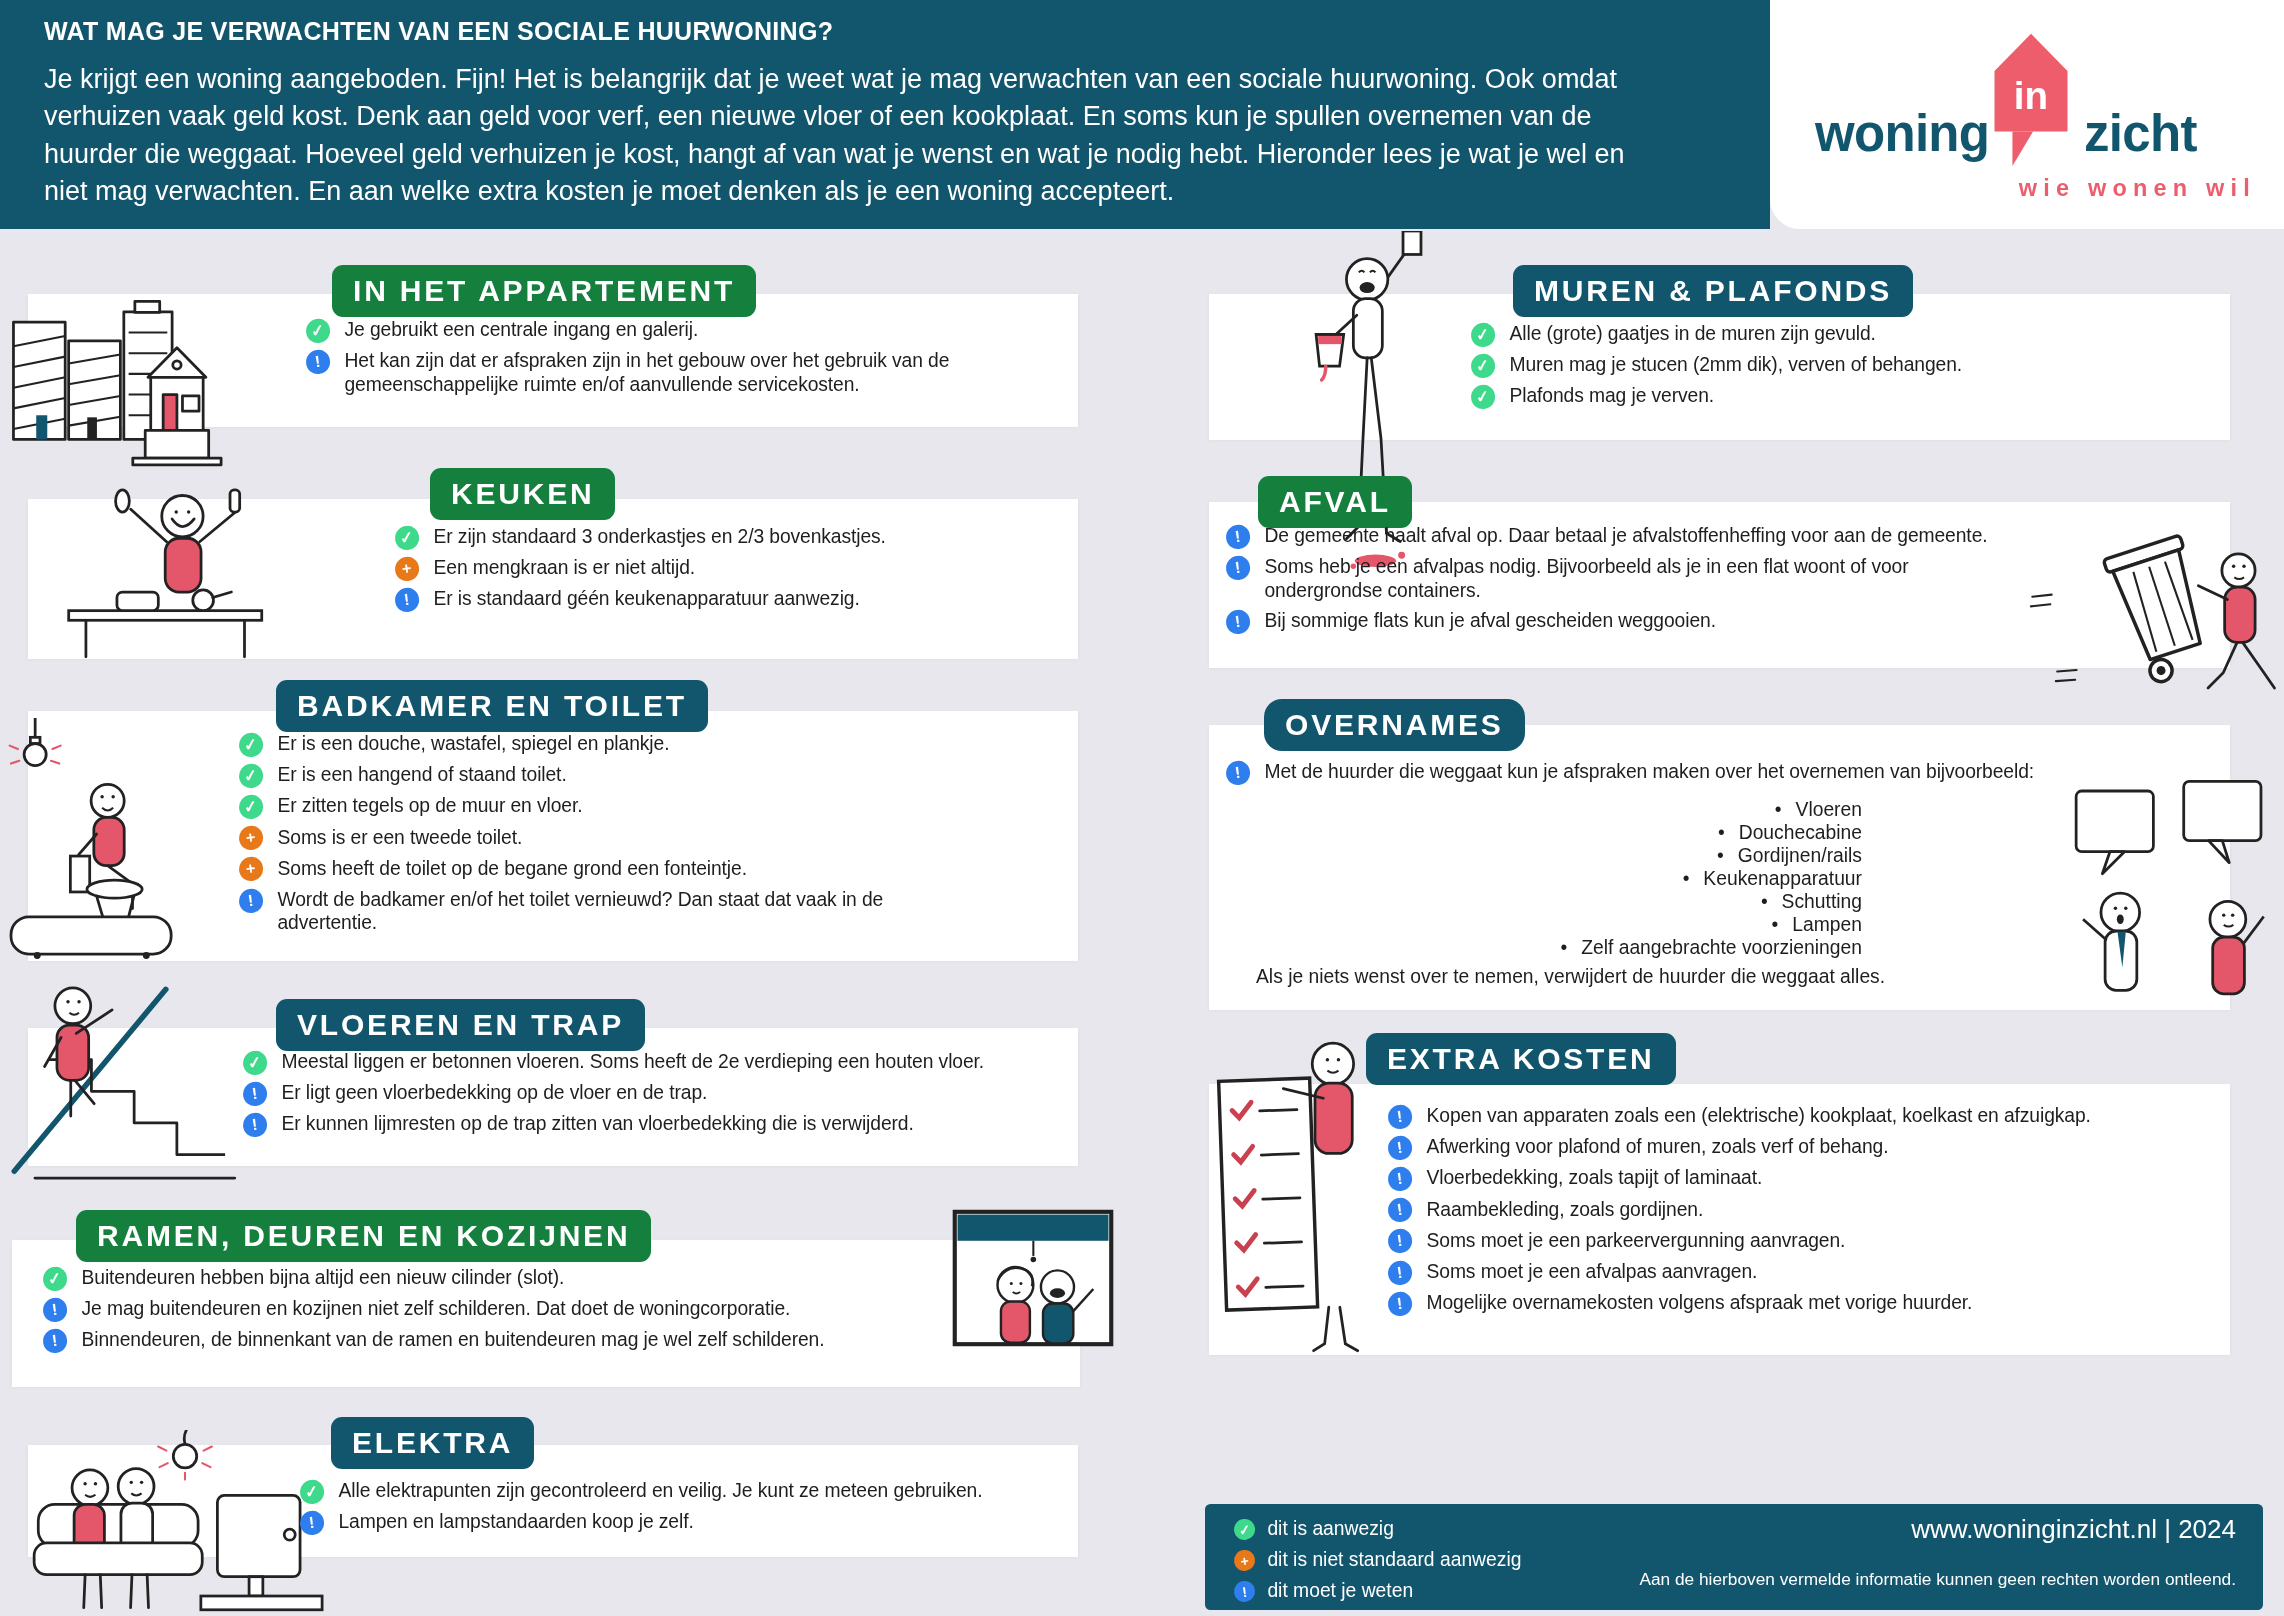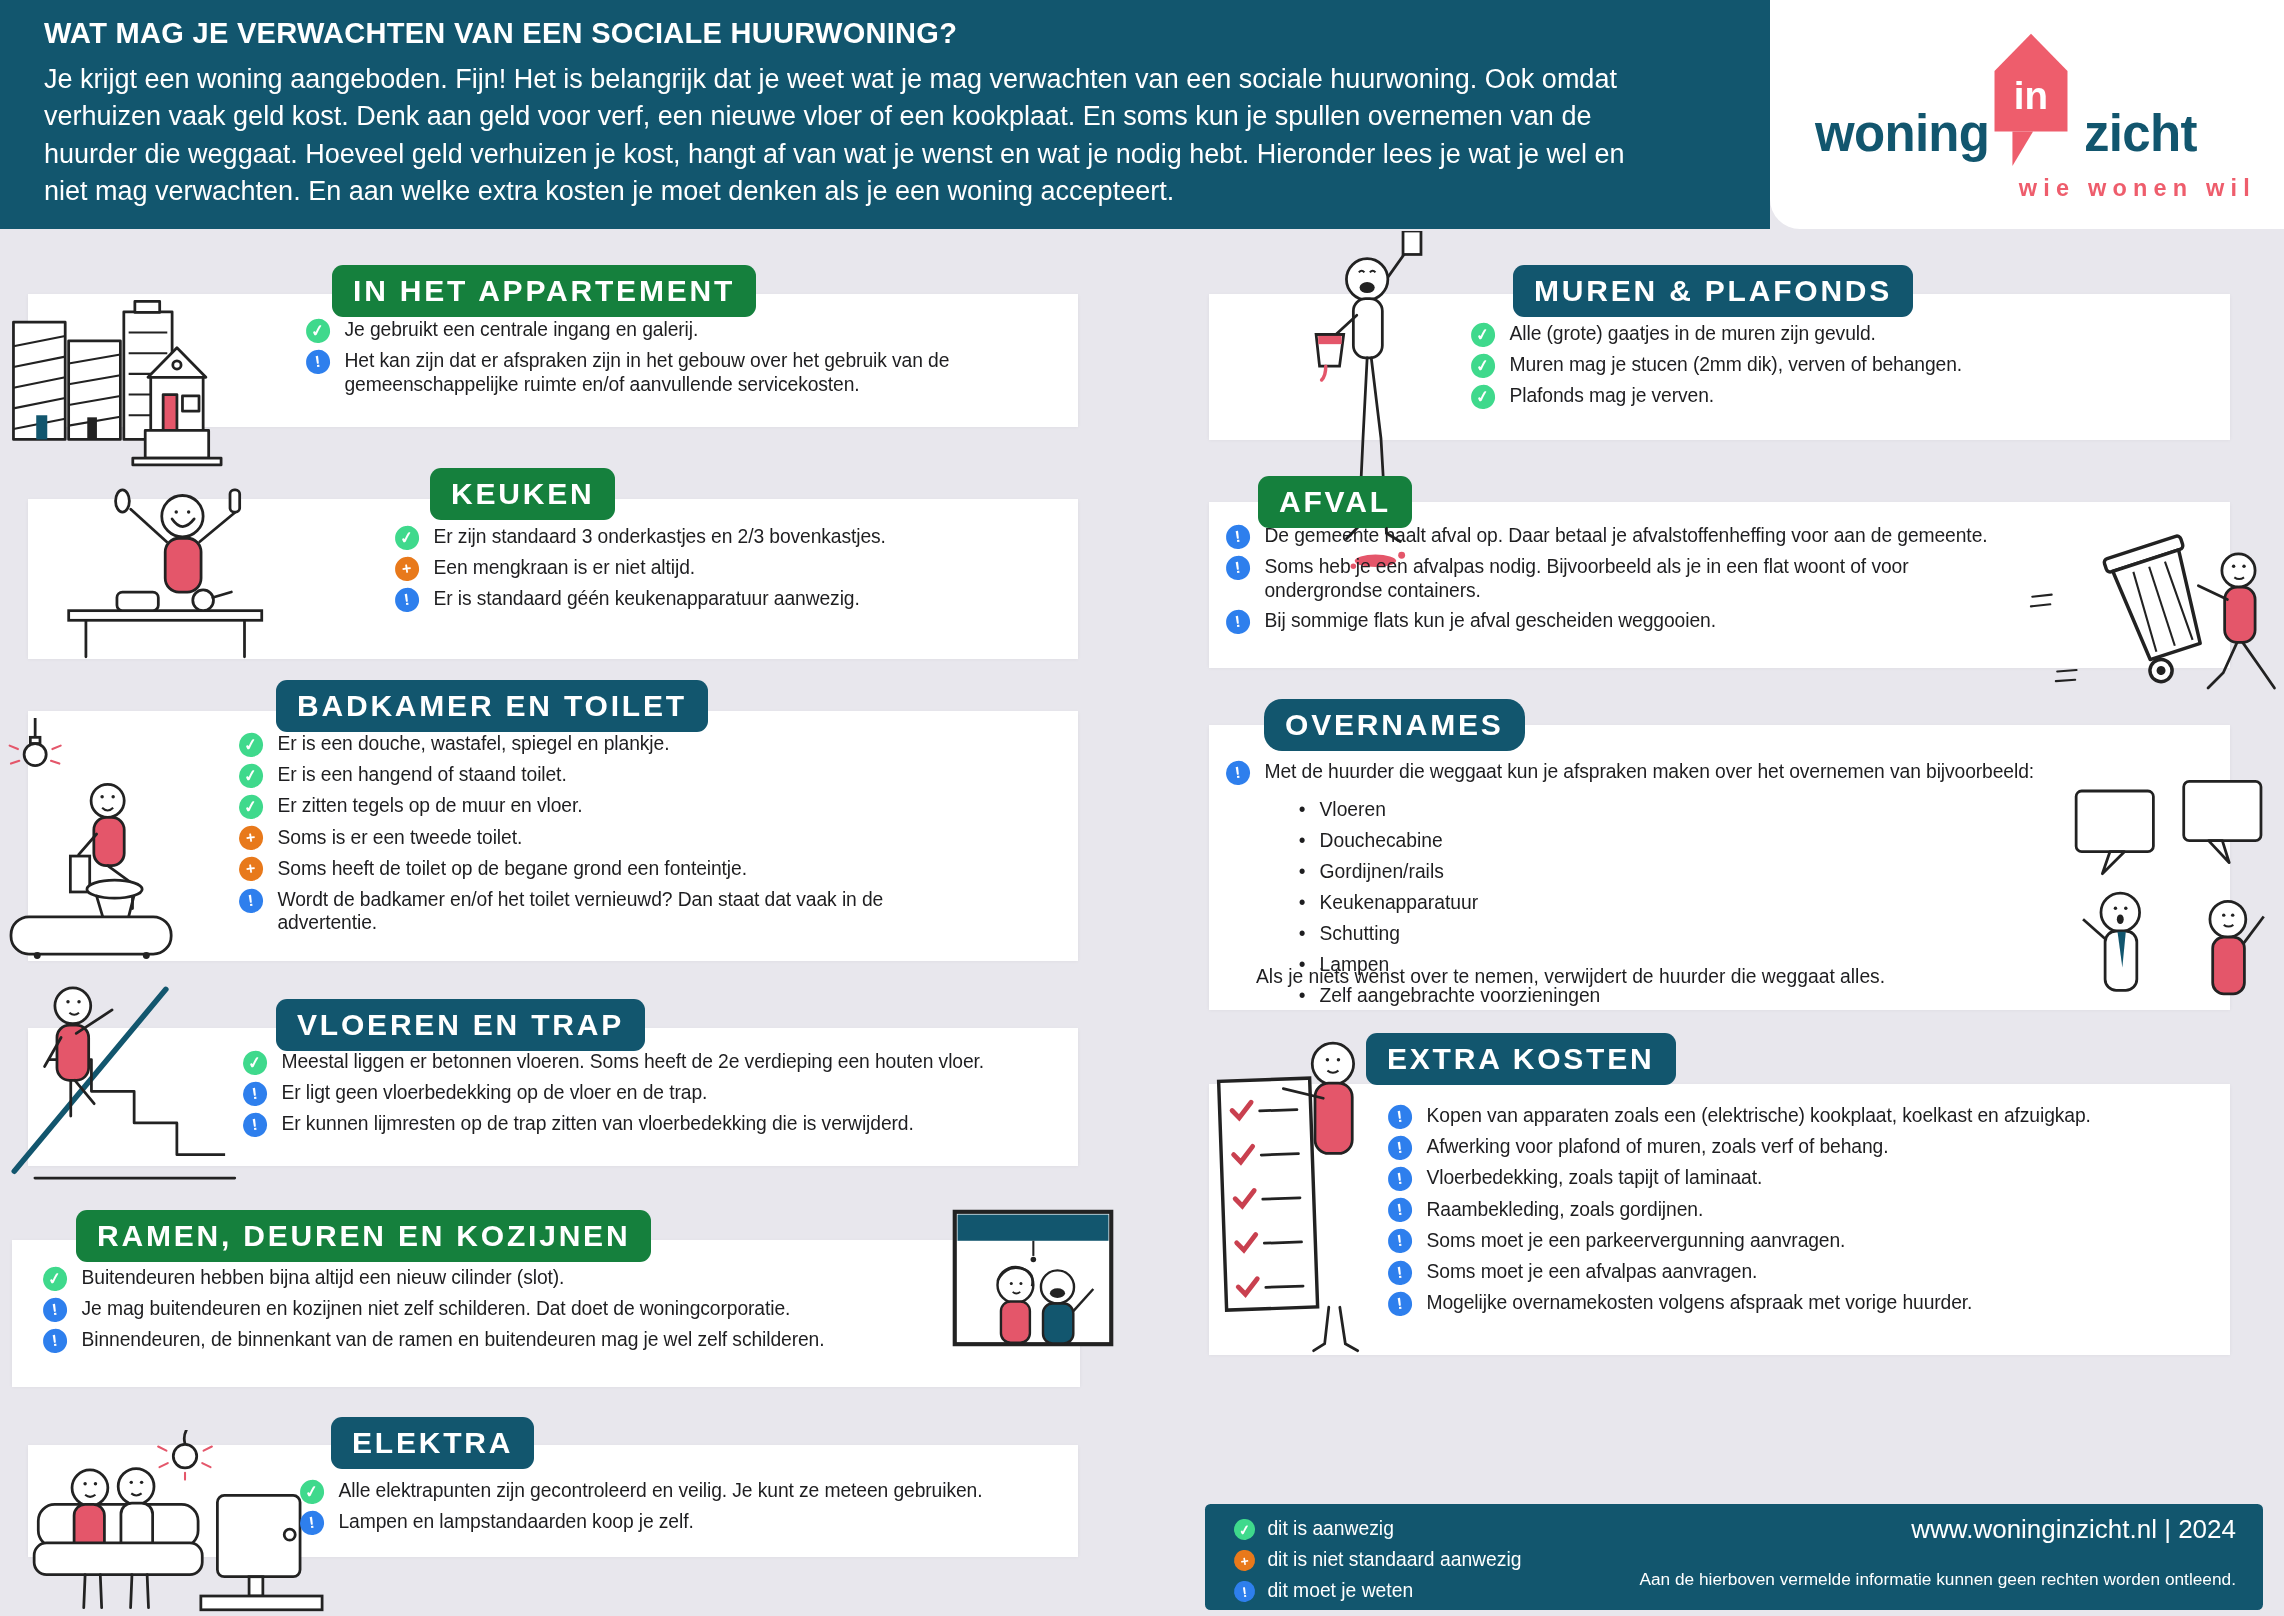--- a/index.html
+++ b/index.html
@@ -1,40 +1,40 @@
 <!DOCTYPE html>
 <html style="font-size:11px"><head>
 <meta charset="utf-8">
 <style>
   html,body{margin:0;padding:0;}
   #canvas{position:relative;width:2284px;height:1616px;background:#E8E7ED;overflow:hidden;
           font-family:"Liberation Sans",sans-serif;}
   
   .header-band{position:absolute;left:0;top:0;width:1770px;height:229px;background:#12566E;}
-  .page-title{position:absolute;left:44px;top:16.6px;font-size:29px;font-weight:bold;color:#fff;letter-spacing:0.3px;}
+  .page-title{position:absolute;left:44px;top:16.6px;font-size:25px;font-weight:bold;color:#fff;letter-spacing:0.3px;}
   .intro{position:absolute;left:44px;top:61px;width:1609px;font-size:27px;line-height:1.38;color:#fff;}
   .logo-panel{position:absolute;left:1770px;top:0;width:514px;height:229px;background:#fff;border-bottom-left-radius:30px;}
   .logo-word{position:absolute;font-size:51px;font-weight:bold;color:#12566E;letter-spacing:-0.7px;}
   .logo-house{position:absolute;left:219px;top:28px;}
   .logo-tagline{position:absolute;left:243px;top:175px;width:243px;text-align:right;font-size:23.5px;
                 letter-spacing:6.2px;color:#EE5D6C;font-weight:bold;}
   
   .card{position:absolute;background:#fff;box-shadow:0 1.4px 4.1px rgba(0,0,0,.05);}
   .badge{position:absolute;color:#fff;font-weight:bold;font-size:30px;letter-spacing:2.8px;line-height:1;
          padding:11px 21px;border-radius:11px;white-space:nowrap;}
   .badge.red{background:#15803d;} .badge.teal{background:#12566E;}
   
   .items{position:absolute;display:flex;flex-direction:column;gap:7px;}
   .item{display:flex;align-items:flex-start;gap:15px;}
   .ico{flex:0 0 auto;width:23.5px;height:23.5px;margin-top:0.7px;border-radius:52% 48% 50% 50%;
        display:flex;align-items:center;justify-content:center;color:#fff;font-weight:bold;font-size:16px;
        transform:rotate(-8deg);}
   .ico.check{background:#3FD98C;} .ico.plus{background:#E8791B;} .ico.info{background:#2E7FED;}
   .txt{font-size:19.3px;line-height:23.5px;color:#1E1E20;letter-spacing:-0.1px;}
-  .bullets{position:absolute;display:flex;flex-direction:column;gap:8px;}
+  .bullets{position:absolute;display:flex;flex-direction:column;gap:0;align-items:flex-end;}
   .bullet{position:relative;padding-left:23.5px;font-size:19.3px;line-height:23px;color:#1E1E20;}
   .bullet::before{content:"\2022";position:absolute;left:2.8px;}
   .note{position:absolute;font-size:19.3px;color:#1E1E20;}
   
   .footer-panel{position:absolute;left:1205px;top:1504px;width:1058px;height:106px;background:#12566E;border-radius:5.5px;}
   .legend-item{display:flex;align-items:center;gap:12.4px;position:absolute;}
   .legend-item .ico{width:21px;height:21px;font-size:14px;margin-top:0;}
   .legend-txt{font-size:19.3px;color:#fff;}
   .website{position:absolute;right:48px;top:1514px;font-size:26px;color:#fff;}
   .disclaimer{position:absolute;right:48px;top:1569px;font-size:17.3px;color:#fff;}

